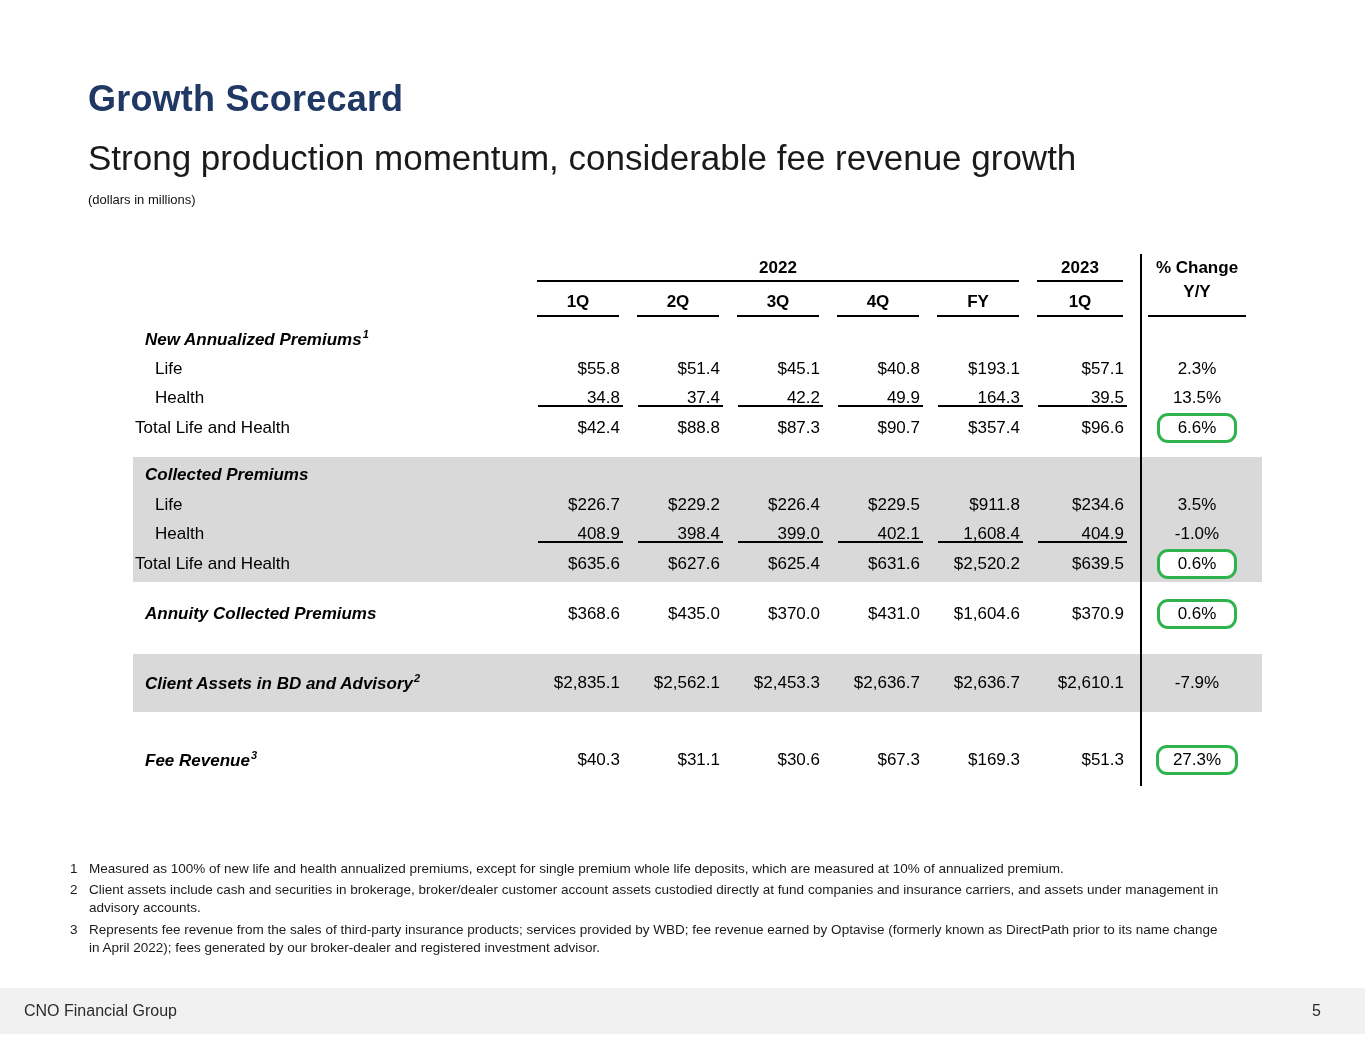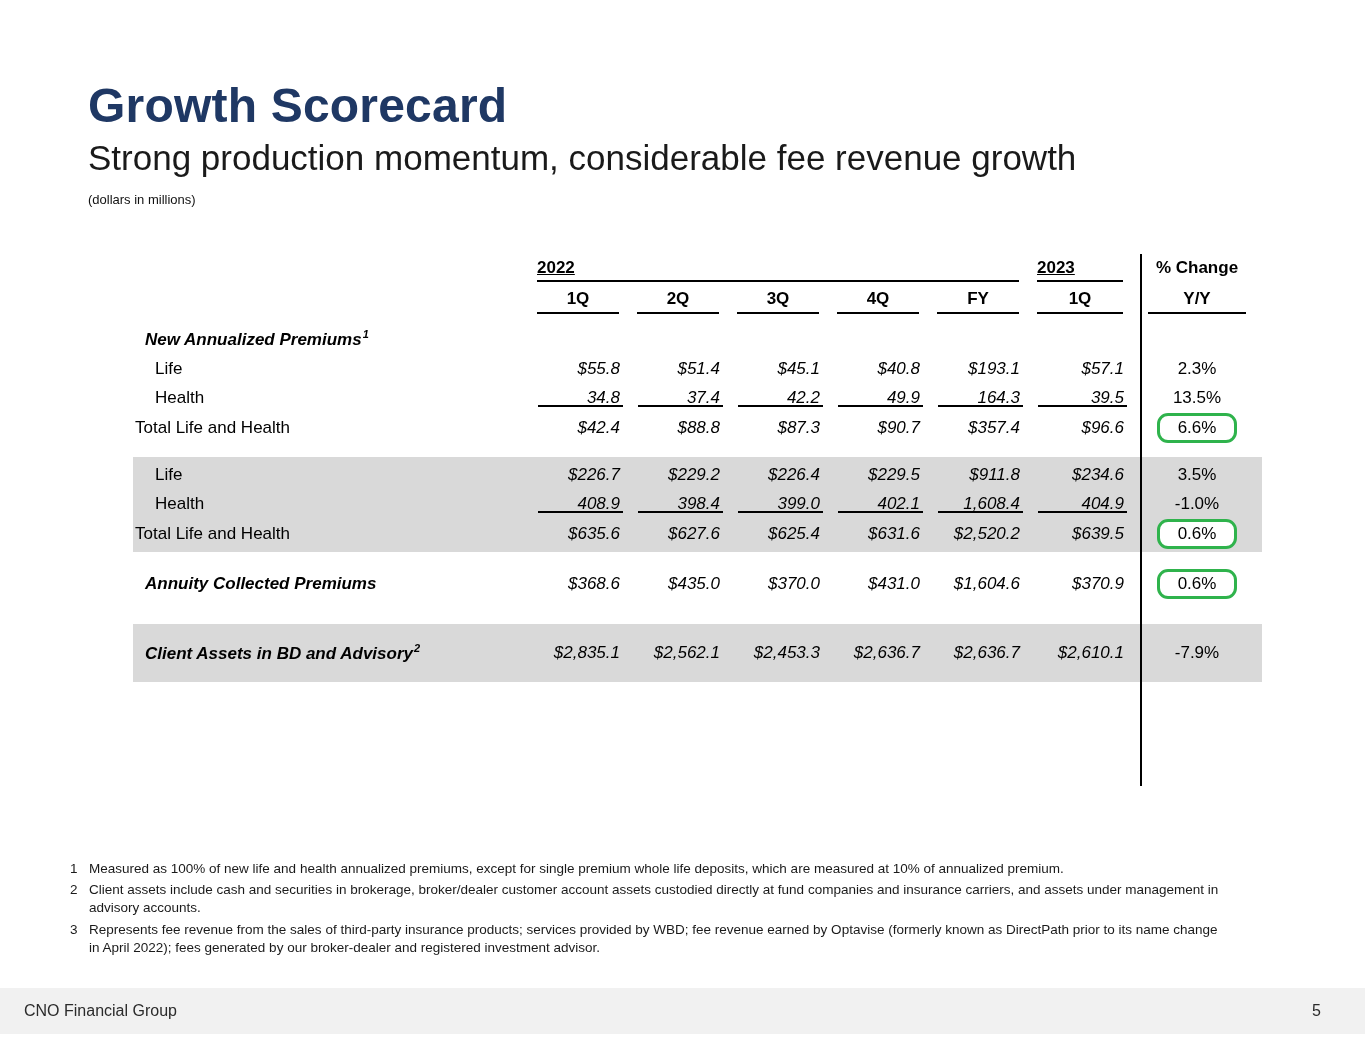--- a/index.html
+++ b/index.html
@@ -2,21 +2,21 @@
 <html><head>
 <meta charset="utf-8">
 <style>
   html,body{margin:0;padding:0;}
   body{
     width:1365px;height:1055px;position:relative;background:#ffffff;
     font-family:"Liberation Sans", sans-serif;color:#000;overflow:hidden;
   }
   .title{
     position:absolute;left:88px;top:78px;margin:0;
-    font-size:48px;font-weight:bold;color:#1f3864;letter-spacing:.2px;
+    font-size:36px;font-weight:bold;color:#1f3864;letter-spacing:.2px;
   }
   .subtitle{
     position:absolute;left:88px;top:138px;margin:0;
     font-size:35px;font-weight:normal;color:#1a1a1a;
   }
   .units{
     position:absolute;left:88px;top:192px;font-size:13px;color:#111;
   }
 
   
@@ -24,36 +24,36 @@
   .vdivider{
     position:absolute;left:1007px;top:2px;width:2px;height:532px;background:#000;
   }
   .r{
     display:grid;
     grid-template-columns:395px 100px 100px 100px 100px 100px 104px 130px;
     align-items:center;height:29px;font-size:17px;
   }
   .hdr .c{align-self:end;}
   .yearspan{
-    text-align:left;font-weight:bold;border-bottom:2px solid #000;
-    margin:0 9px;padding-bottom:2px;font-size:17px;text-decoration:underline;
+    text-align:center;font-weight:bold;border-bottom:2px solid #000;
+    margin:0 9px;padding-bottom:2px;font-size:17px;
   }
   .pcth{text-align:center;font-weight:bold;font-size:17px;padding-bottom:4px;}
   .q{
     text-align:center;font-weight:bold;border-bottom:2px solid #000;
     margin:0 9px;padding-bottom:3px;font-size:17px;
   }
   .yy{
     text-align:center;font-weight:bold;border-bottom:2px solid #000;
-    margin:0 16px;padding-bottom:3px;font-size:17px;
+    margin:0 16px;padding-bottom:13px;font-size:17px;
   }
   .lb{padding-left:2px;white-space:nowrap;}
   .sec{font-weight:bold;font-style:italic;padding-left:5px;margin-left:7px;}
   .sub{padding-left:22px;}
-  .n{text-align:right;padding-right:8px;position:relative;white-space:nowrap;font-style:italic;}
+  .n{text-align:right;padding-right:8px;position:relative;white-space:nowrap;}
   .n.u::after{
     content:"";position:absolute;left:10px;right:5px;bottom:1px;
     border-bottom:2px solid #000;
   }
   .chg{text-align:center;}
   .gb{
     display:inline-block;border:3px solid #2fb34c;border-radius:11px;
     padding:2px 14px;min-width:46px;background:#fff;
   }
   sup.fnref{font-size:11px;font-weight:bold;font-style:italic;vertical-align:super;margin-left:1px;}
@@ -139,20 +139,23 @@
       <div class="c n">$87.3</div>
       <div class="c n">$90.7</div>
       <div class="c n">$357.4</div>
       <div class="c n">$96.6</div>
       <div class="c chg"><span class="gb">6.6%</span></div>
     </div>
 
     <div class="spacer14"></div>
 
     <div class="band">
+      <div class="r" style="height:30px;">
+        <div class="c lb sec">Collected Premiums</div>
+      </div>
       <div class="r">
         <div class="c lb sub">Life</div>
         <div class="c n">$226.7</div>
         <div class="c n">$229.2</div>
         <div class="c n">$226.4</div>
         <div class="c n">$229.5</div>
         <div class="c n">$911.8</div>
         <div class="c n">$234.6</div>
         <div class="c chg">3.5%</div>
       </div>
@@ -201,20 +204,30 @@
         <div class="c n">$2,453.3</div>
         <div class="c n">$2,636.7</div>
         <div class="c n">$2,636.7</div>
         <div class="c n">$2,610.1</div>
         <div class="c chg">-7.9%</div>
       </div>
     </div>
 
     <div class="spacer30"></div>
 
+    <div class="r mid">
+      <div class="c lb sec"><span>Fee Revenue</span><sup class="fnref">3</sup></div>
+      <div class="c n">$40.3</div>
+      <div class="c n">$31.1</div>
+      <div class="c n">$30.6</div>
+      <div class="c n">$67.3</div>
+      <div class="c n">$169.3</div>
+      <div class="c n">$51.3</div>
+      <div class="c chg"><span class="gb">27.3%</span></div>
+    </div>
   </div>
 
   <div class="fnotes">
     <div class="fn">
       <span class="fn-num">1</span>
       <span class="fn-text">Measured as 100% of new life and health annualized premiums, except for single premium whole life deposits, which are measured at 10% of annualized premium.</span>
     </div>
     <div class="fn">
       <span class="fn-num">2</span>
       <span class="fn-text">Client assets include cash and securities in brokerage, broker/dealer customer account assets custodied directly at fund companies and insurance carriers, and assets under management in advisory accounts.</span>

